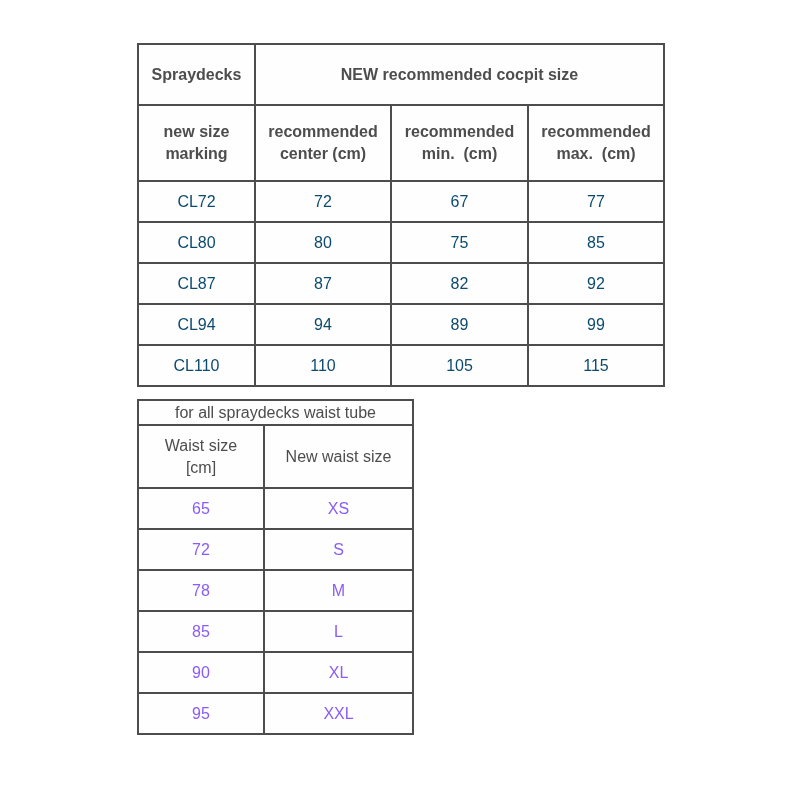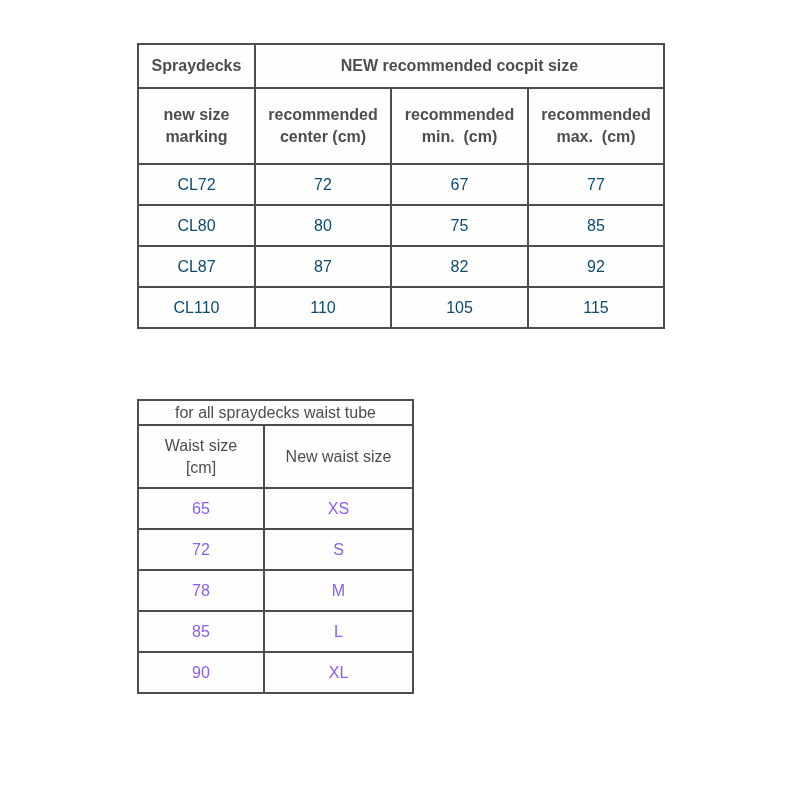--- a/index.html
+++ b/index.html
@@ -52,21 +52,21 @@
     width: 275px;
   }
   #waist-table th {
     font-weight: normal;
     color: #4d4d4d;
   }
   #waist-table td {
     font-weight: normal;
     color: #8b5cf6;
   }
-  tr.hdr-row-1 { height: 44px; }
+  tr.hdr-row-1 { height: 61px; }
   tr.hdr-row-2 { height: 76px; }
   tr.data-row  { height: 41px; }
   #waist-table tr.hdr-row-1 { height: 25px; }
   #waist-table tr.hdr-row-2 { height: 63px; }
 </style>
 </head>
 <body>
 
 <table class="sizing-table" id="cockpit-table">
   <colgroup>
@@ -102,20 +102,26 @@
       <td>75</td>
       <td>85</td>
     </tr>
     <tr class="data-row">
       <td>CL87</td>
       <td>87</td>
       <td>82</td>
       <td>92</td>
     </tr>
     <tr class="data-row">
+      <td>CL94</td>
+      <td>94</td>
+      <td>89</td>
+      <td>99</td>
+    </tr>
+    <tr class="data-row">
       <td>CL110</td>
       <td>110</td>
       <td>105</td>
       <td>115</td>
     </tr>
   </tbody>
 </table>
 
 <table class="sizing-table" id="waist-table">
   <colgroup>
@@ -144,14 +150,18 @@
       <td>M</td>
     </tr>
     <tr class="data-row">
       <td>85</td>
       <td>L</td>
     </tr>
     <tr class="data-row">
       <td>90</td>
       <td>XL</td>
     </tr>
+    <tr class="data-row">
+      <td>95</td>
+      <td>XXL</td>
+    </tr>
   </tbody>
 </table>
 
 </body></html>

